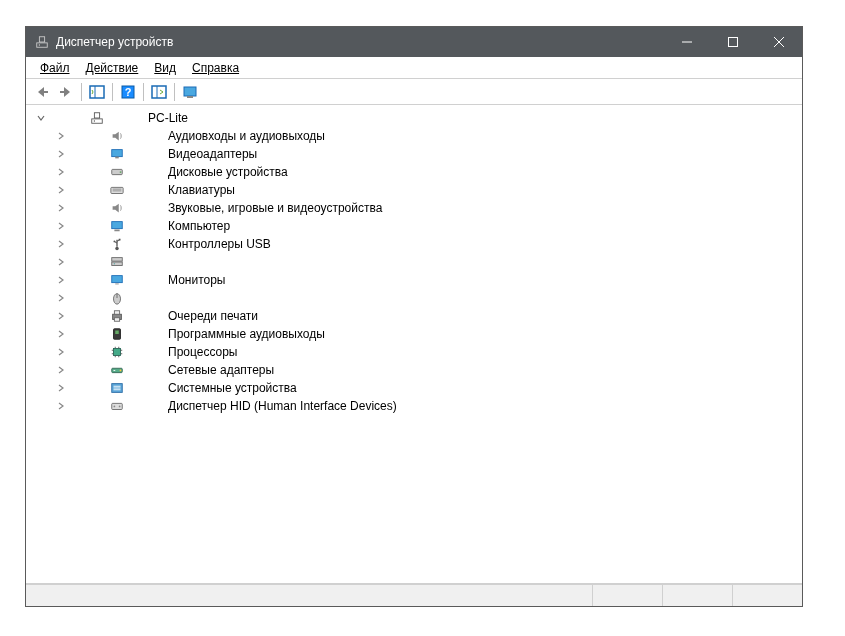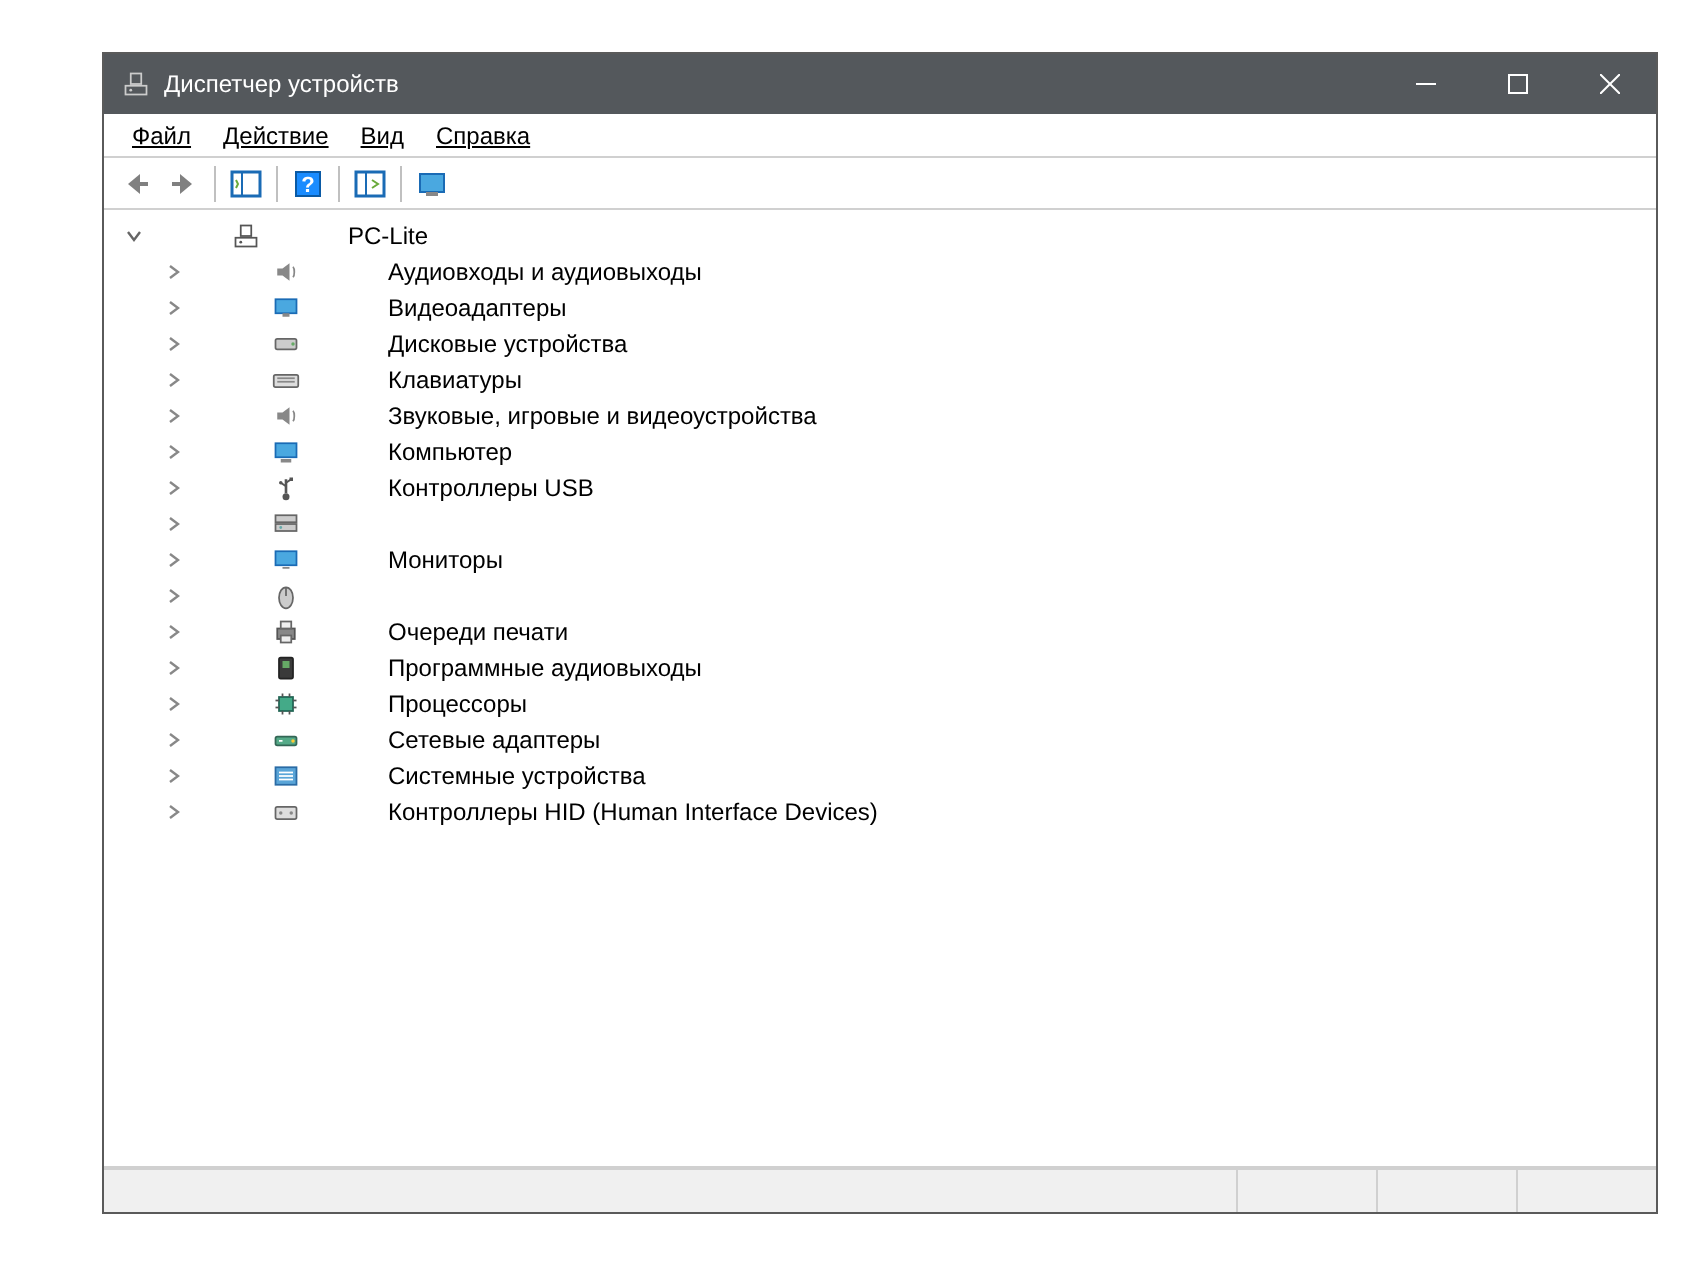--- a/index.html
+++ b/index.html
@@ -6,21 +6,21 @@
 body {
   font-family: "Segoe UI", Tahoma, sans-serif;
   font-size: 12px;
   background: #fff;
   width: 845px;
   height: 636px;
   overflow: hidden;
 }
 .window {
   position: absolute;
-  left: 51px;
+  left: 25px;
   top: 26px;
   width: 778px;
   height: 581px;
   border: 1px solid #5a5a5a;
   background: #fff;
   display: flex;
   flex-direction: column;
 }
 .titlebar {
   height: 30px;
@@ -478,21 +478,21 @@
                 <path d="M3 2 L7 5 L3 8" fill="none" stroke="#888" stroke-width="1.2"></path>
               </svg>
             </span>
             <span class="tree-icon">
               <svg width="14" height="14" viewBox="0 0 16 16">
                 <rect x="2" y="5" width="12" height="7" rx="1" fill="#ddd" stroke="#666"></rect>
                 <circle cx="5" cy="8.5" r="1" fill="#888"></circle>
                 <circle cx="11" cy="8.5" r="1" fill="#888"></circle>
               </svg>
             </span>
-            <span class="tree-label">Контроллеры HID (Human Interface Devices)</span>
+            <span class="tree-label">Диспетчер HID (Human Interface Devices)</span>
           </div>
         </div>
     </div>
   </div>
 
   <div class="statusbar">
     <div class="status-spacer"></div>
     <div class="status-cell" style="width:70px"></div>
     <div class="status-cell" style="width:70px"></div>
     <div class="status-cell" style="width:70px"></div>

